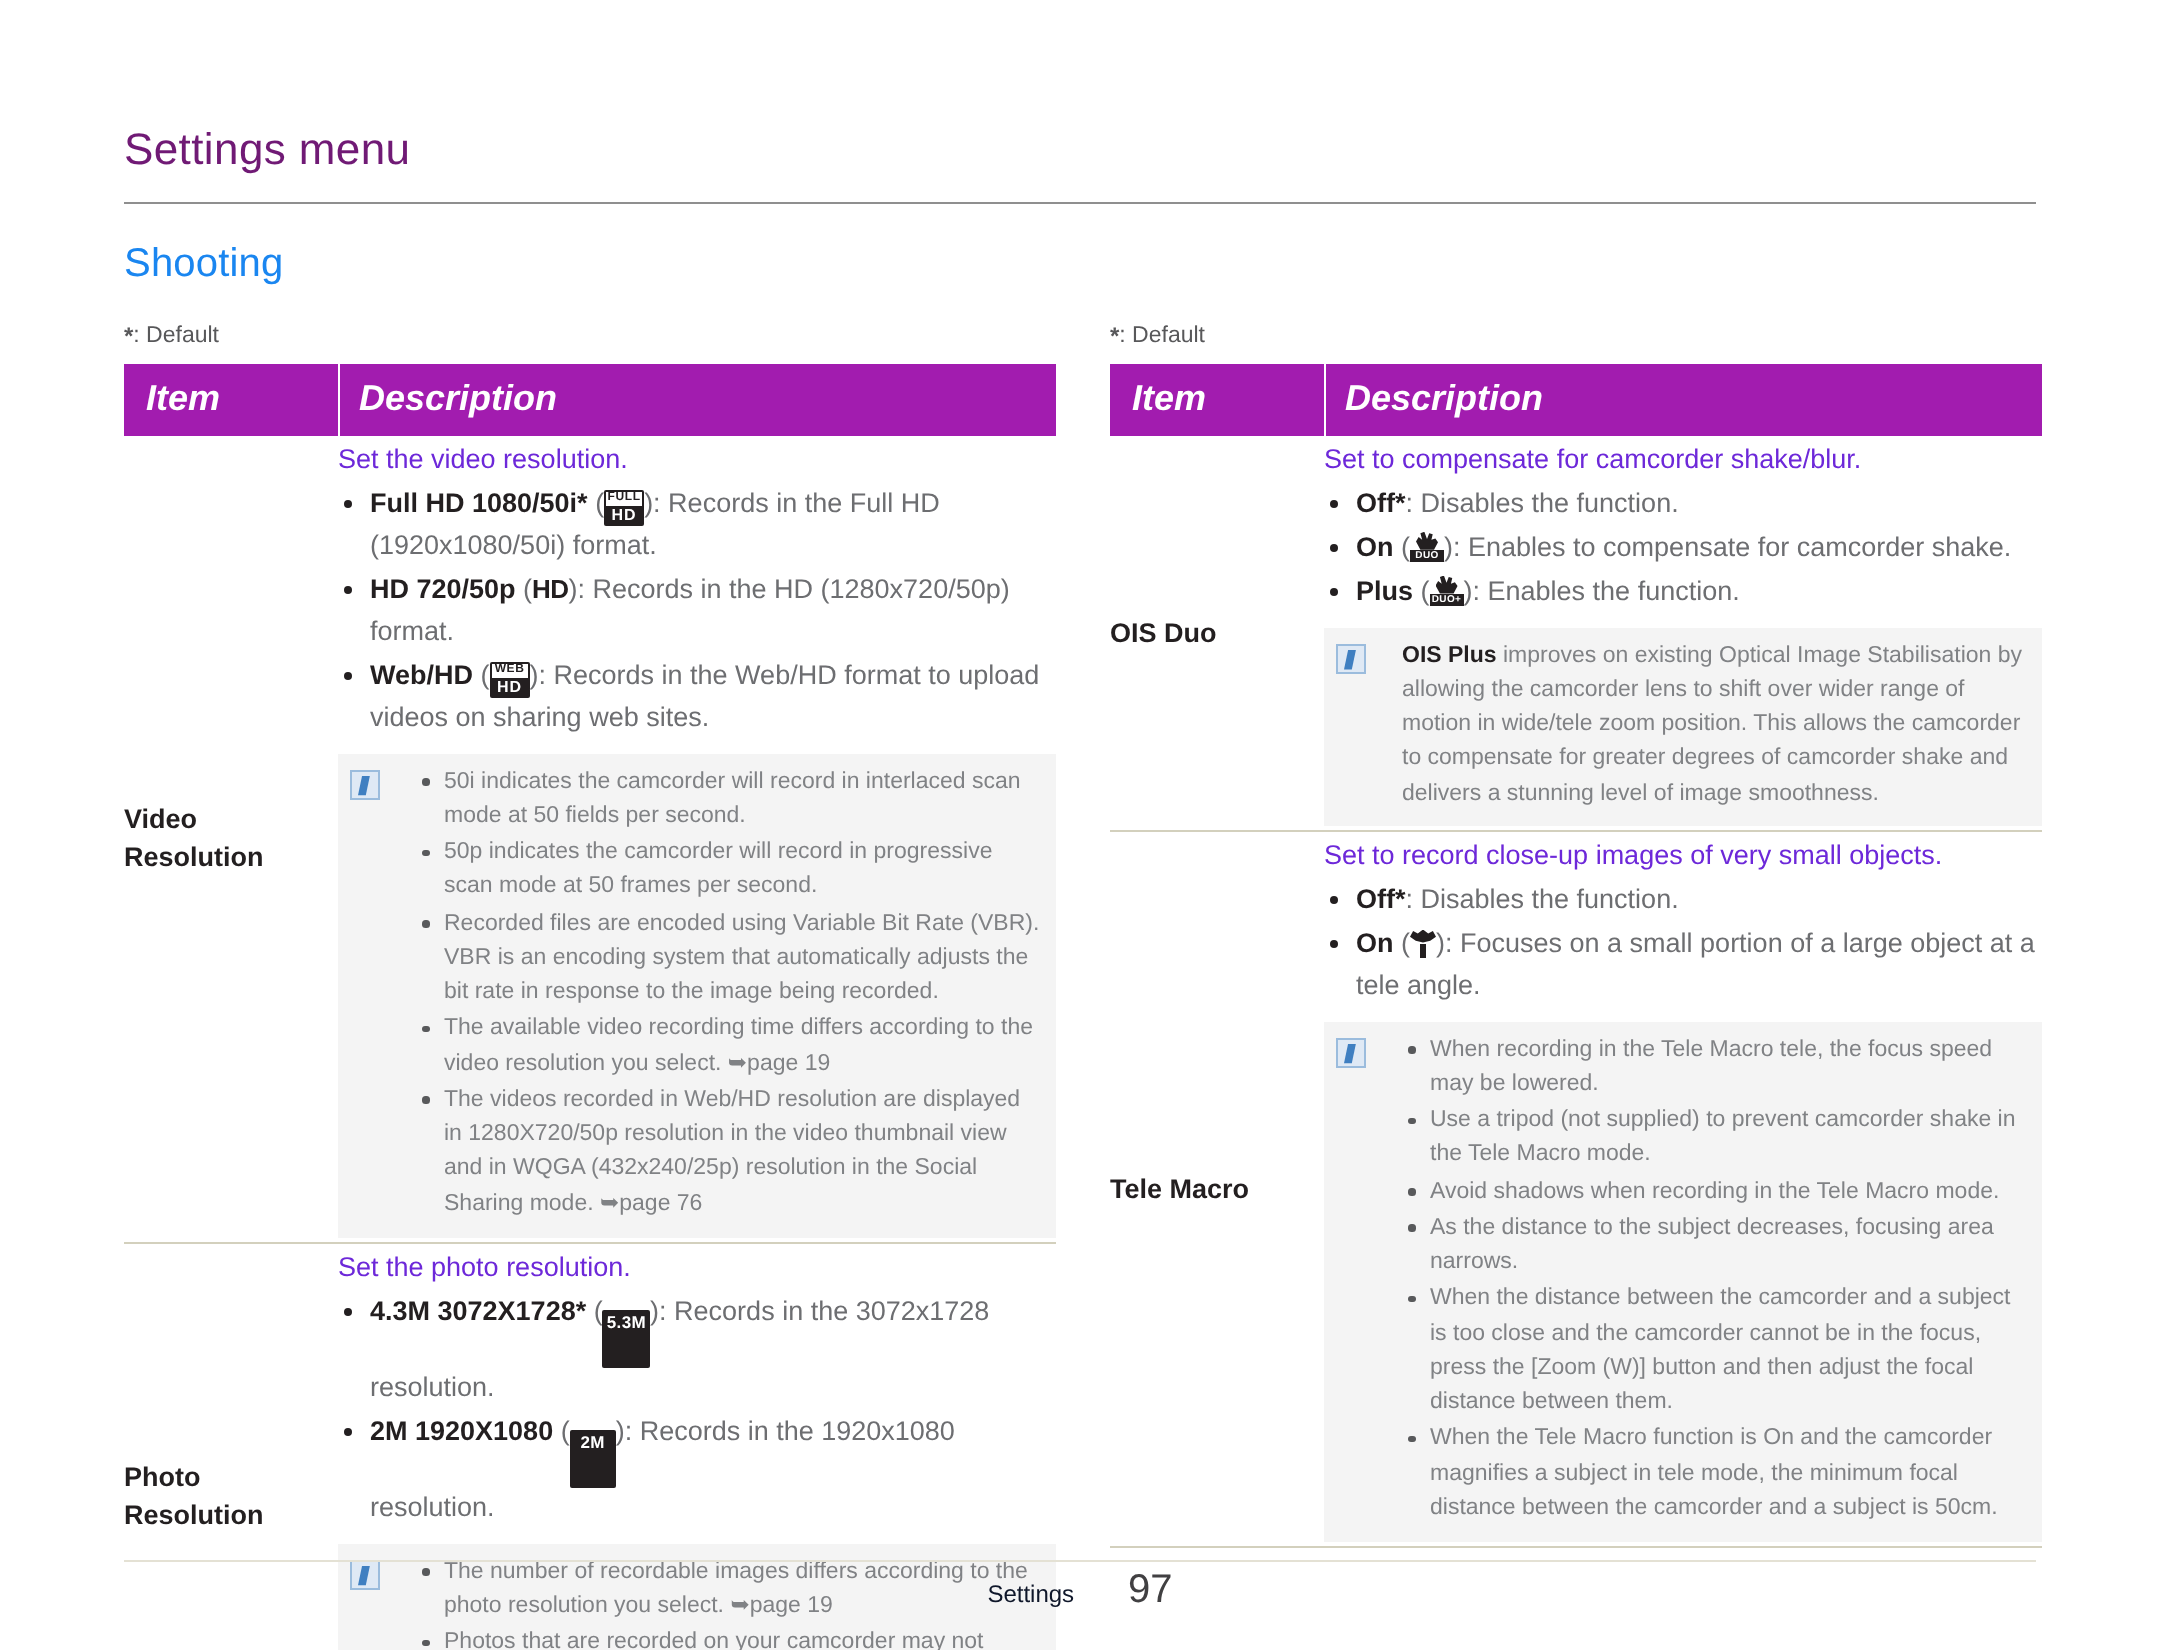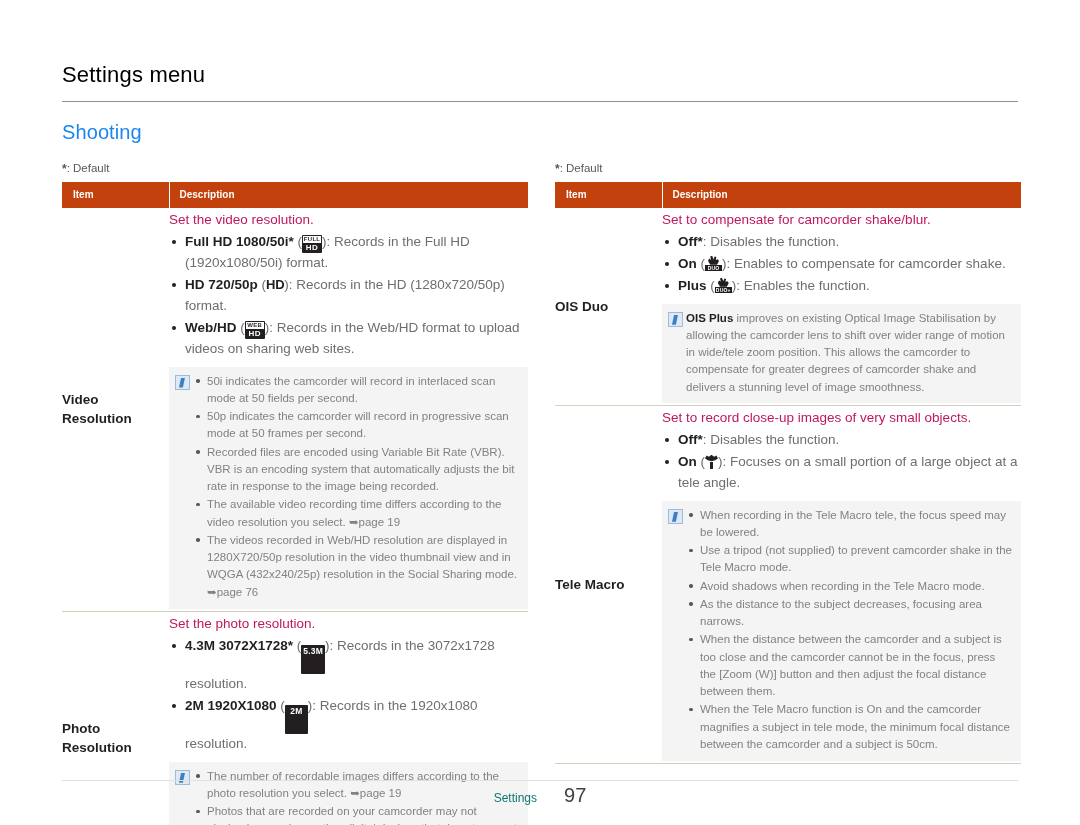--- a/index.html
+++ b/index.html
@@ -5,21 +5,21 @@
   html,body{margin:0;padding:0;}
   body{
     width:1080px;height:825px;background:#ffffff;
     font-family:"Liberation Sans","DejaVu Sans",sans-serif;
     color:#58585a;overflow:hidden;
   }
   .page{position:relative;width:1080px;height:825px;box-sizing:border-box;padding:0 62px;}
 
   
   .chapter-title{
-    font-size:22px;color:#000000;font-weight:normal;
+    font-size:22px;color:#701a75;font-weight:normal;
     letter-spacing:.2px;padding-top:62px;
   }
   .chapter-rule{height:1px;background:#8f8f8f;margin-top:13px;}
   .section-title{
     font-size:20px;color:#1a86f0;font-weight:normal;margin-top:19px;letter-spacing:.1px;
   }
 
   
   .columns{display:flex;gap:27px;margin-top:17px;}
   .col{width:466px;flex:0 0 466px;}
@@ -28,52 +28,52 @@
     font-size:11.5px;color:#58585a;
     padding-right:3px;margin-bottom:7px;height:14px;line-height:14px;
   }
   .default-note .star{font-weight:bold;font-size:12px;vertical-align:-1px;}
 
   table.spec{
     width:100%;border-collapse:collapse;table-layout:fixed;
   }
   table.spec col.c-item{width:107px;}
   table.spec thead th{
-    background:#c2410c;color:#ffffff;font-weight:bold;font-size:10px;
-    text-align:left;padding:7px 10px 8px 10px;border:none;
+    background:#a21caf;color:#ffffff;font-weight:bold;font-size:18px;
+    text-align:left;padding:7px 10px 8px 10px;border:none;font-style:italic;
   }
   table.spec thead th.h-item{border-right:1px solid #ffffff;padding-left:11px;}
   table.spec td{
     vertical-align:middle;border:none;padding:0;
     border-bottom:1px solid #d3d0bd;
   }
   table.spec tr:last-child td{border-bottom:1px solid #d3d0bd;}
   td.item-cell{
     font-size:13.5px;font-weight:bold;color:#231f20;
     padding:6px 6px 6px 11px;line-height:1.45;
     border-right:1px solid #d3d0bd;text-align:left;
   }
   td.desc-cell{padding:7px 4px 9px 10px;}
 
-  .lead{font-size:13.5px;color:#be185d;line-height:1.55;margin:2px 0 1px 0;}
+  .lead{font-size:13.5px;color:#6d28d9;line-height:1.55;margin:2px 0 1px 0;}
 
   ul.opts{list-style:none;margin:0;padding:0;}
   ul.opts > li{
     position:relative;padding-left:16px;font-size:13.5px;color:#6d6e71;
     line-height:1.55;margin:1px 0;
   }
   ul.opts > li:before{
     content:"";position:absolute;left:3px;top:8px;width:4px;height:4px;
     border-radius:50%;background:#231f20;
   }
   ul.opts b{color:#231f20;font-weight:bold;}
 
   
   .notebox{
-    display:flex;align-items:flex-start;gap:3px;
+    display:flex;align-items:flex-start;gap:18px;
     background:#f4f4f4;padding:6px 8px 7px 6px;margin:7px 0 2px 0;
   }
   .note-icon{
     flex:0 0 auto;width:15px;height:15px;margin-top:2px;position:relative;
     background:#dfe9f5;border:1px solid #9bbcdd;box-sizing:border-box;
   }
   .note-icon:after{
     content:"";position:absolute;left:3px;top:2px;width:6px;height:10px;
     background:#3f7fc1;
     clip-path:polygon(35% 0,100% 0,65% 100%,0 100%);
@@ -130,21 +130,21 @@
   }
 
   
   .footer{
     position:absolute;left:62px;right:62px;bottom:18px;
     display:flex;align-items:baseline;justify-content:center;
   }
   .footer .line{
     position:absolute;left:0;right:0;top:-4px;height:1px;background:#e4e1d4;
   }
-  .footer .ftxt{font-size:12px;color:#0f766e;margin-right:27px;}
+  .footer .ftxt{font-size:12px;color:#0f172a;margin-right:27px;}
   .footer .fnum{font-size:20px;color:#414042;}
 </style>
 </head>
 <body>
 
 <div class="page">
 
   <div class="chapter-title">Settings menu</div>
   <div class="chapter-rule"></div>
   <div class="section-title">Shooting</div>

